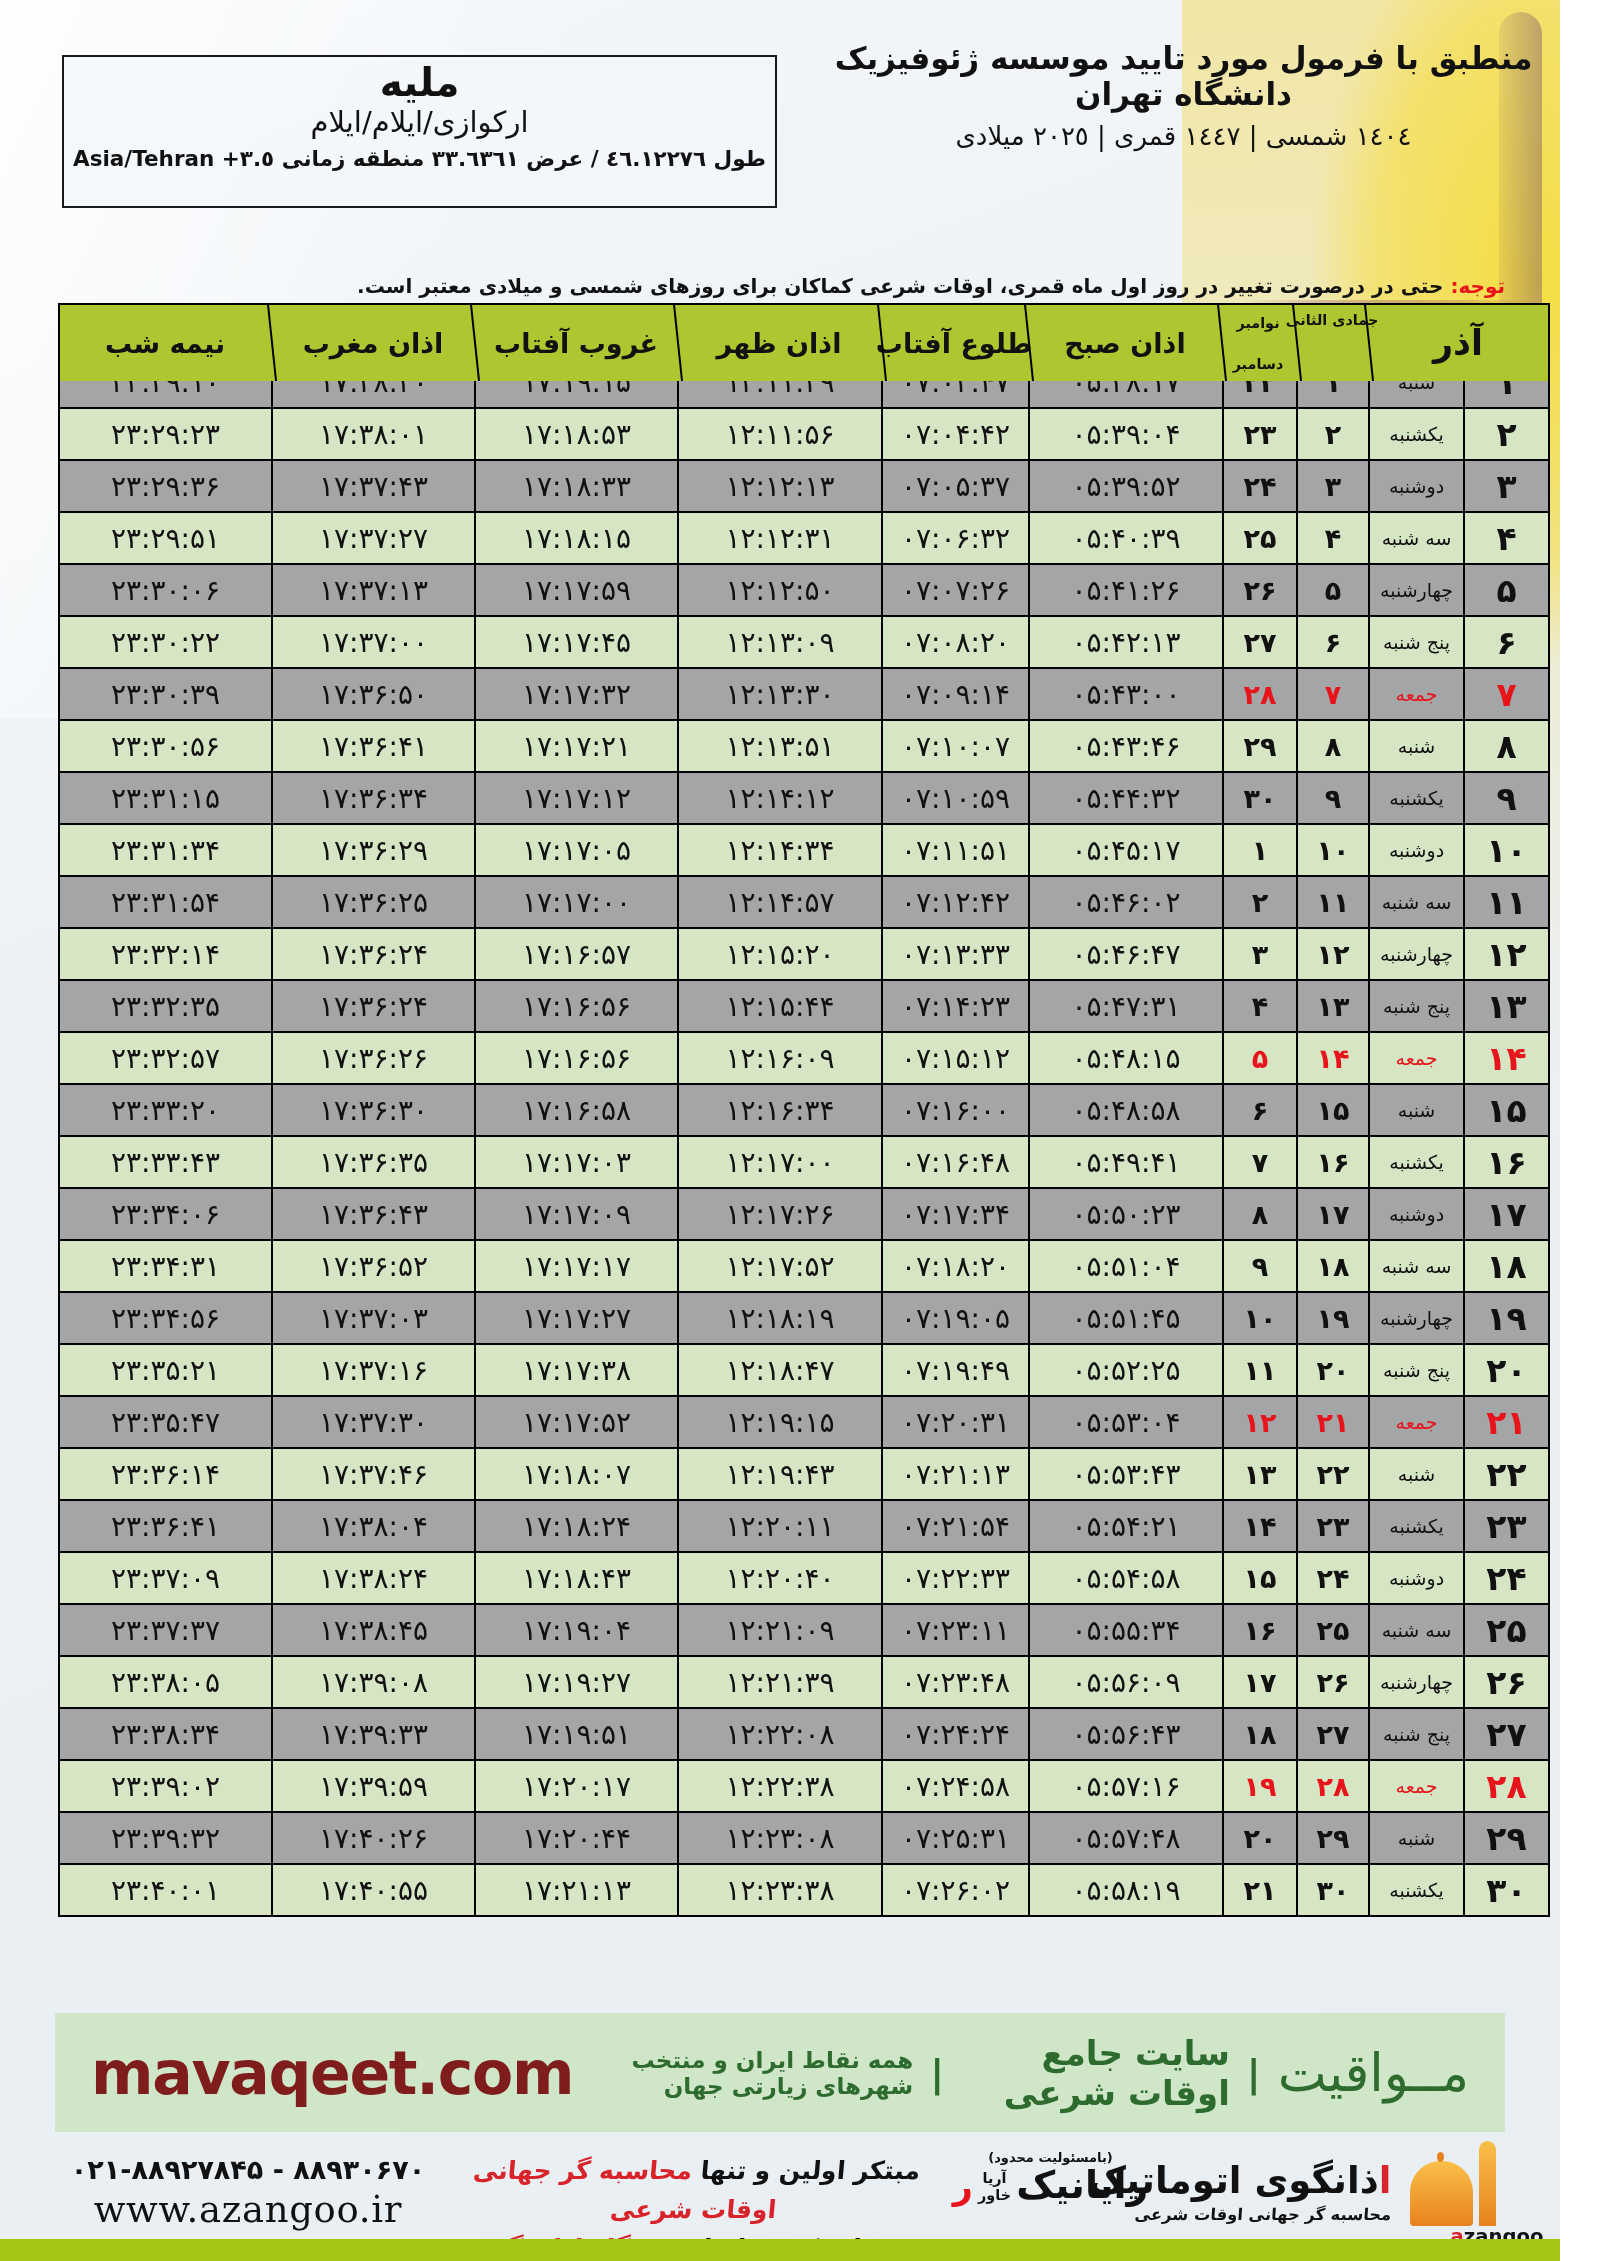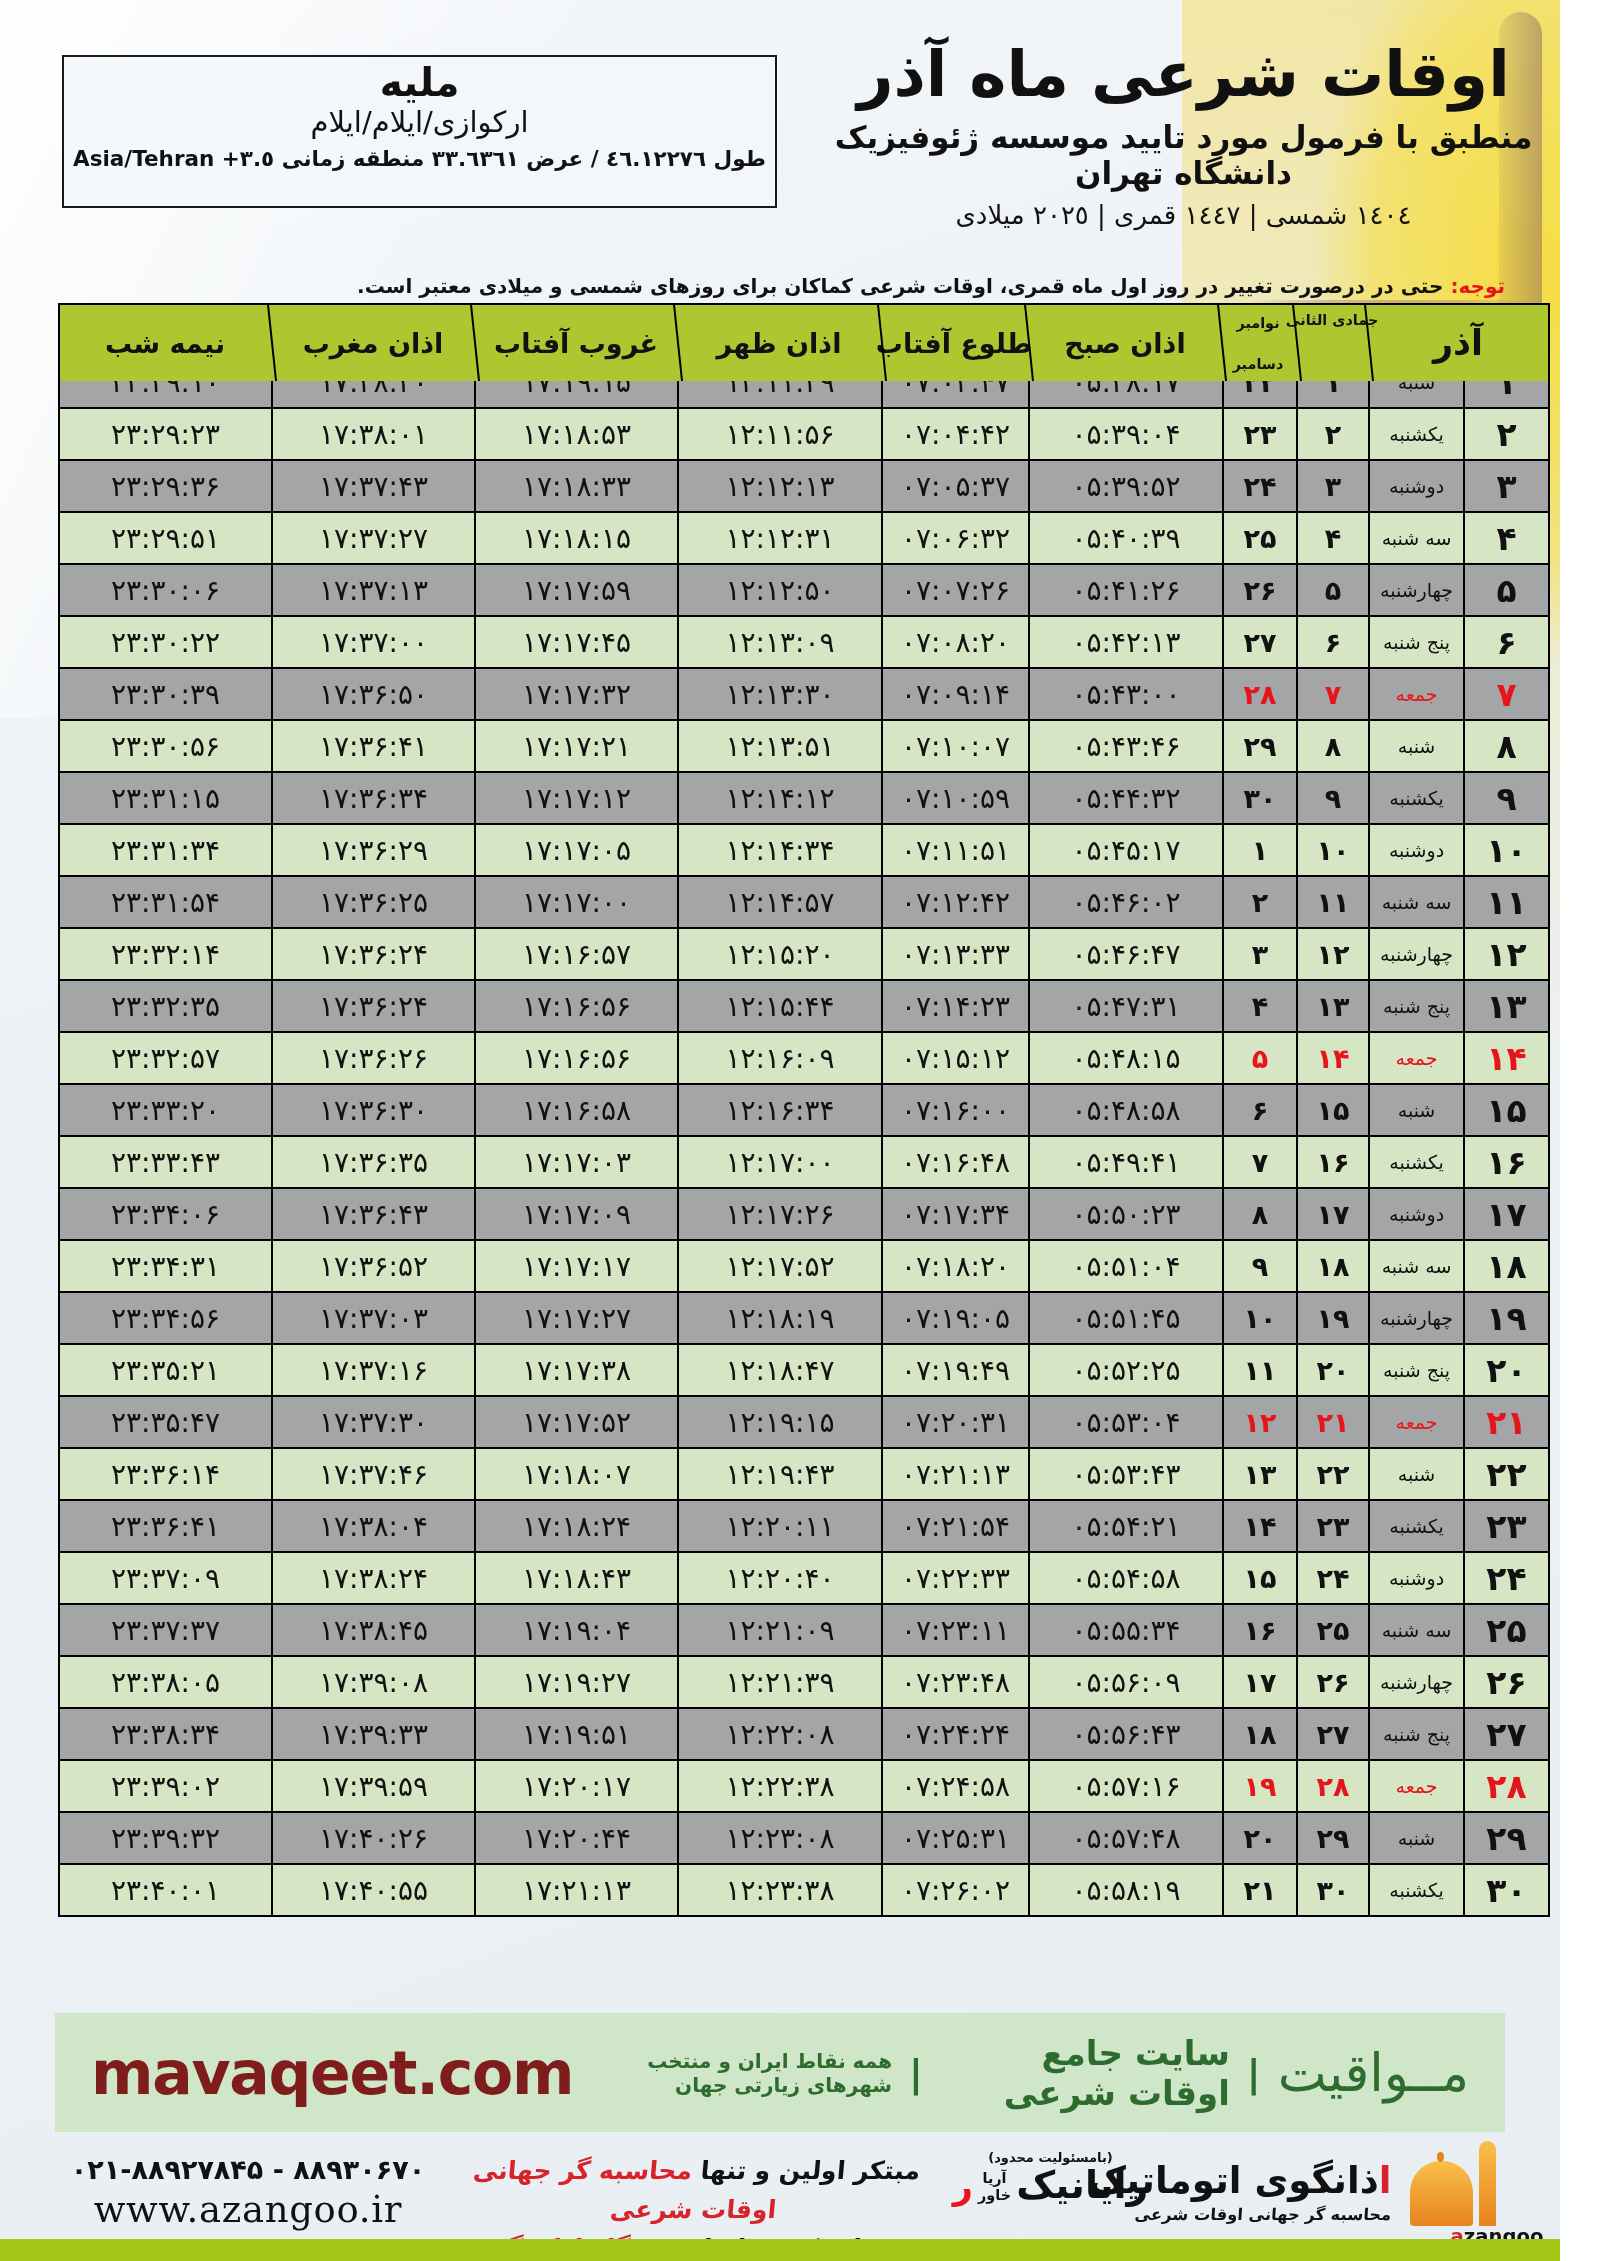--- a/index.html
+++ b/index.html
@@ -49,21 +49,21 @@
   .c-wd{font-size:19px;direction:rtl;}
   .c-day{font-size:33px;font-weight:bold;}
   .row.friday>.c-greg,.row.friday>.c-hijri,.row.friday>.c-wd,.row.friday>.c-day{color:#e8141c;}
   
   .band{position:absolute;left:55px;right:55px;top:2013px;height:119px;background:#cfe6c8;z-index:2;
       display:flex;direction:rtl;align-items:center;justify-content:space-between;padding:0 36px;box-sizing:border-box;}
   .band-right{display:flex;direction:rtl;align-items:center;gap:17px;color:#2e6b2e;}
   .brand{font-size:52px;font-weight:normal;}
   .band-sep{font-size:38px;font-weight:bold;}
   .tag1{font-size:34px;font-weight:bold;}
-  .tag2{font-size:20px;font-weight:bold;}
+  .tag2{font-size:23px;font-weight:bold;}
   .site-en{font-size:60px;font-weight:bold;color:#7f1d1d;direction:ltr;letter-spacing:-1.3px;}
   
   .phone-block{position:absolute;left:62px;top:2154px;width:372px;text-align:center;z-index:2;}
   .phone{font-size:27px;font-weight:bold;direction:ltr;}
   .website{font-size:37px;font-family:"DejaVu Serif",serif;margin-top:2.6px;letter-spacing:0.7px;}
   .center-block{position:absolute;left:450px;top:2152px;width:483px;text-align:center;direction:rtl;z-index:2;
       transform:skewX(-5deg);font-weight:bold;font-size:25px;line-height:1.55;}
   .red{color:#d8232a;}
   .rayanik{position:absolute;left:946px;top:2150px;width:209px;text-align:center;z-index:2;}
   .rayanik-small{font-size:13px;font-weight:bold;}
@@ -99,21 +99,20 @@
   <div class="info-box">
     <div class="city">ملیه</div>
     <div class="region">ارکوازی/ایلام/ایلام</div>
     <div class="coords">
       <span>طول ٤٦.١٢٢٧٦ / عرض ٣٣.٦٣٦١ منطقه زمانی</span>
       <span class="ltr">Asia/Tehran +٣.٥</span>
     </div>
   </div>
 
   <div class="title-block">
-    <h1>اوقات شرعی ماه آذر</h1>
     <div class="subtitle">منطبق با فرمول مورد تایید موسسه ژئوفیزیک دانشگاه تهران</div>
     <div class="years">١٤٠٤ شمسی | ١٤٤٧ قمری | ٢٠٢٥ میلادی</div>
   </div>
 
   <div class="note">
     <span class="note-label">توجه:</span>
     <span>حتی در درصورت تغییر در روز اول ماه قمری، اوقات شرعی کماکان برای روزهای شمسی و میلادی معتبر است.</span>
   </div>
 
   <div class="ptable">

